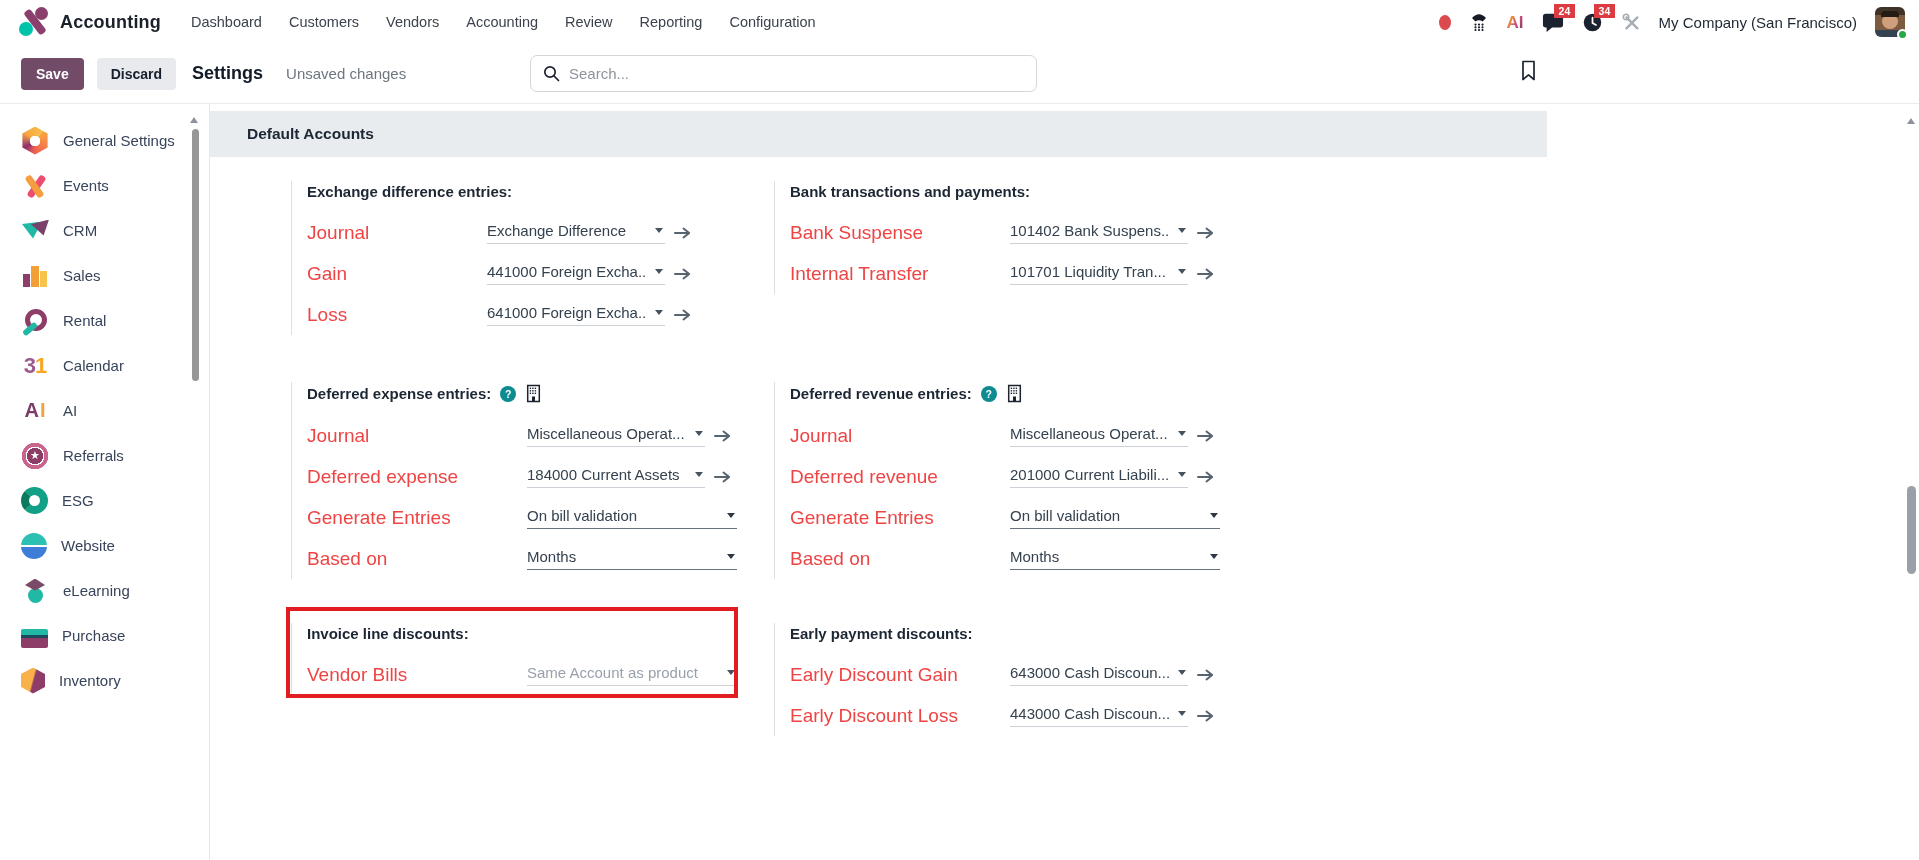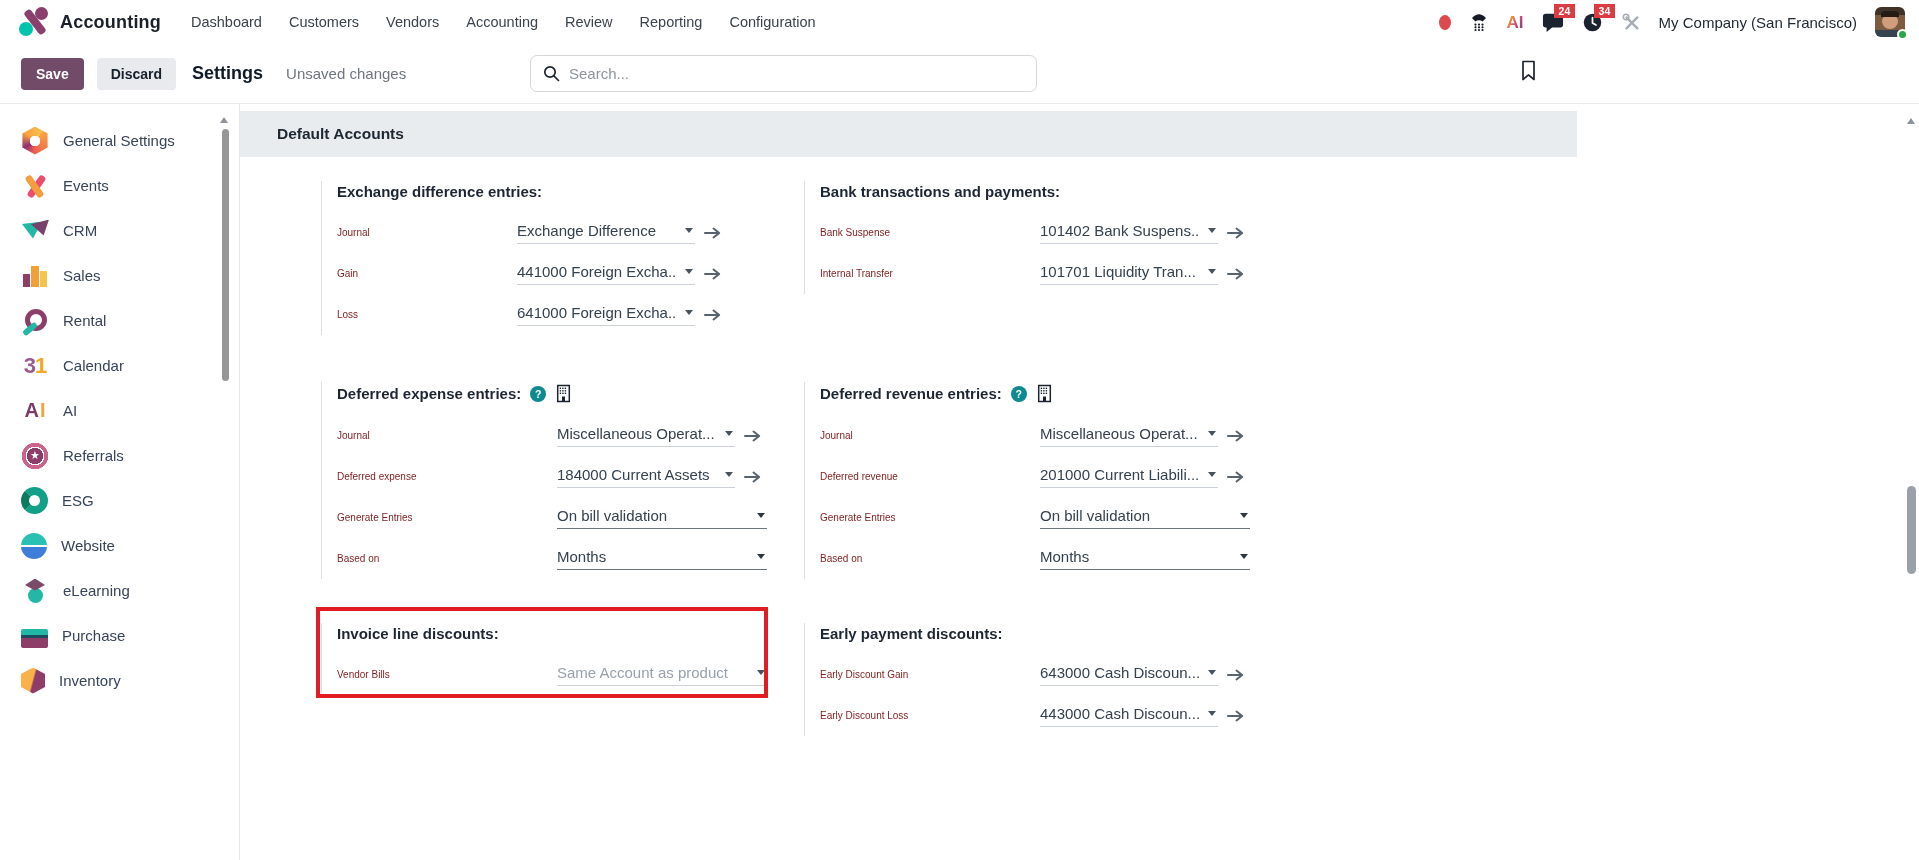--- a/index.html
+++ b/index.html
@@ -36,21 +36,21 @@
   .btn-discard { background:#e8eaed; color:#16202c; border:none; border-radius:4px; font-weight:700; font-size:14px; padding:8px 14px; margin-left:13px; cursor:pointer; font-family:inherit; }
   .page-title { font-size:18px; font-weight:600; color:#101b27; margin-left:16px; }
   .unsaved { font-size:15px; color:#6d7680; margin-left:23px; }
   .searchbox { position:absolute; left:530px; top:11px; width:507px; height:37px; border:1px solid #d3d6db; border-radius:7px; display:flex; align-items:center; padding:0 12px; gap:9px; background:#fff; }
   .searchbox input { border:none; outline:none; flex:1; font-size:15px; color:#333; font-family:inherit; background:transparent; }
   .searchbox input::placeholder { color:#8d949d; }
   .bookmark { position:absolute; left:1519px; top:15px; cursor:pointer; display:inline-flex; }
 
   
   .page-body { display:flex; height:756px; position:relative; }
-  .sidebar { width:240px; flex:none; border-right:1px solid #e6e8eb; position:relative; padding-top:14px; background:#fff; }
+  .sidebar { width:210px; flex:none; border-right:1px solid #e6e8eb; position:relative; padding-top:14px; background:#fff; }
   .side-item { height:45px; display:flex; align-items:center; gap:14px; padding-left:21px; cursor:pointer; }
   .side-label { font-size:15px; color:#38445a; }
   .side-scroll-arrow { position:absolute; right:11px; top:13px; width:0; height:0; border-left:4px solid transparent; border-right:4px solid transparent; border-bottom:6px solid #8d939b; }
   .side-scroll-thumb { position:absolute; right:10px; top:25px; width:7px; height:252px; border-radius:4px; background:#979797; }
   .page-scroll-arrow { position:absolute; right:4px; top:14px; width:0; height:0; border-left:4px solid transparent; border-right:4px solid transparent; border-bottom:6px solid #8d939b; }
   .page-scroll-thumb { position:absolute; right:3px; top:382px; width:9px; height:88px; border-radius:5px; background:#9aa0a7; }
 
   
   .app-icon { width:28px; height:28px; position:relative; flex:none; display:flex; align-items:center; justify-content:center; }
   .icon-general-settings { background:conic-gradient(from 40deg,#f9a541,#ef5f50 40%,#8e2f6f 55%,#f9a541 75%,#f6c04c); clip-path:polygon(50% 0,95% 25%,95% 75%,50% 100%,5% 75%,5% 25%); -webkit-mask:radial-gradient(circle at 50% 50%, transparent 0 5px, #000 5.5px); mask:radial-gradient(circle at 50% 50%, transparent 0 5px, #000 5.5px); }
@@ -79,21 +79,21 @@
   .icon-purchase { width:27px; height:19px; margin-top:5px; border-radius:2px; background:linear-gradient(180deg,#21b8a6 0 6px,#1c4a5e 6px 9px,#8d3d68 9px); }
   .icon-inventory { width:24px; height:26px; background:linear-gradient(105deg,#f9b14a 47%,#8d3d68 53%); clip-path:polygon(50% 0,100% 25%,100% 75%,50% 100%,0 75%,0 25%); }
 
   
   .content { flex:1; position:relative; background:#fff; }
   .content-header { margin-top:7px; width:1337px; height:46px; background:#e9ecef; font-size:15.5px; font-weight:700; color:#1d2733; line-height:46px; padding-left:37px; }
   #settings-grid { display:grid; grid-template-columns:465px 440px; column-gap:65px; grid-template-rows:183px 223px auto; margin:24px 0 0 81px;gap:18px; }
   .group { border-left:1px solid #dcdfe3; padding:2px 0 0 15px; position:relative; align-self:start; }
   .group-title { margin:0 0 12px; font-size:15px; font-weight:700; color:#1d2633; display:flex; align-items:center; gap:9px; }
   .srow { height:41px; display:flex; align-items:center; }
-  .srow-label { width:203px; flex:none; font-size:10px; color:#7f1d1d; }
+  .srow-label { width:203px; flex:none; font-size:19px; color:#ef4444; }
   .lw-narrow .srow-label { width:163px; }
   .fieldwrap { display:flex; align-items:center;margin-left:17px; }
   .m2o { display:inline-flex; align-items:center; justify-content:space-between; width:178px; border-bottom:1px solid #ccd1d7; padding:0 2px 4px 0; cursor:pointer; }
   .m2o.wide { width:210px; }
   .sel { display:inline-flex; align-items:center; justify-content:space-between; width:210px; border-bottom:1px solid #6a737d; padding:0 2px 4px 0; cursor:pointer; }
   .val { font-size:15px; color:#34414e; white-space:nowrap; overflow:hidden; }
   .val.muted { color:#98a1ab; }
   .caret { width:0; height:0; border-left:4.5px solid transparent; border-right:4.5px solid transparent; border-top:5px solid #46525e; margin-left:8px; flex:none; }
   .caret.dark { border-top-color:#2e3742; }
   .arrow { margin-left:9px; flex:none; cursor:pointer; }

